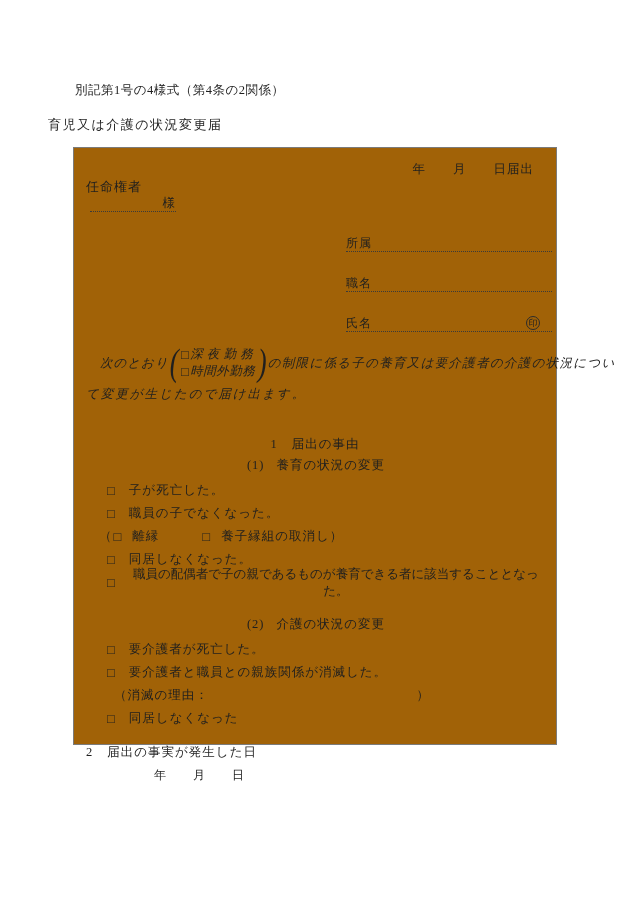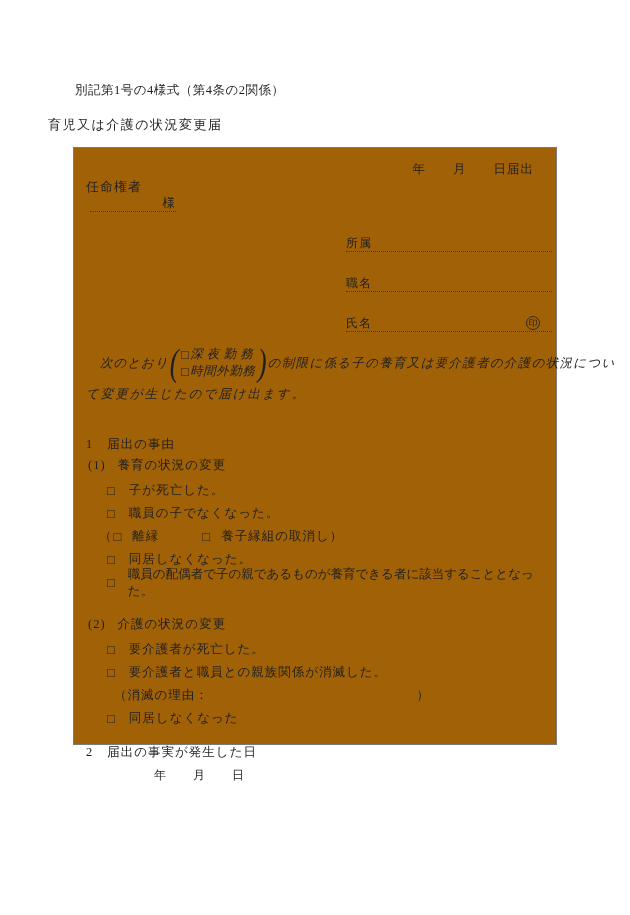--- a/index.html
+++ b/index.html
@@ -57,21 +57,21 @@
 
   .items { margin-top:4px; }
   .item { display:flex; align-items:center; height:23px; margin-left:21px; }
   .item .checkbox { margin-right:13px; }
   .item.tight { letter-spacing:0; }
   .paren-item { display:flex; align-items:center; height:23px; margin-left:13px; }
   .paren-item .checkbox { margin:0 10px 0 1px; }
   .paren-gap { display:inline-block; width:42px; }
   .reason-item { display:flex; justify-content:space-between; align-items:center; height:23px; margin-left:28px; width:316px; }
 
-  .s1 { margin-top:30px; }
+  .s1 { margin-top:30px;text-align:center; }
   .s2-block { margin-top:14px; }
   .s2-date { margin-left:68px; margin-top:5px; letter-spacing:1px; font-size:12px; height:18px; }
   .sub2 { margin-top:22px; }
 </style>
 </head>
 <body>
 
 <div class="page">
 
   <div class="form-ref">別記第1号の4様式（第4条の2関係）</div>

